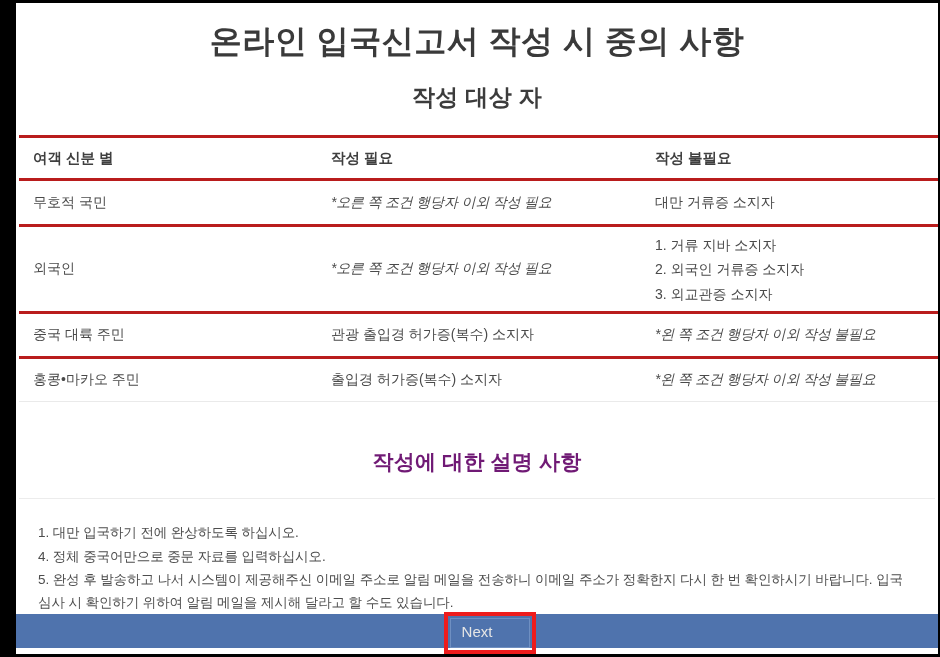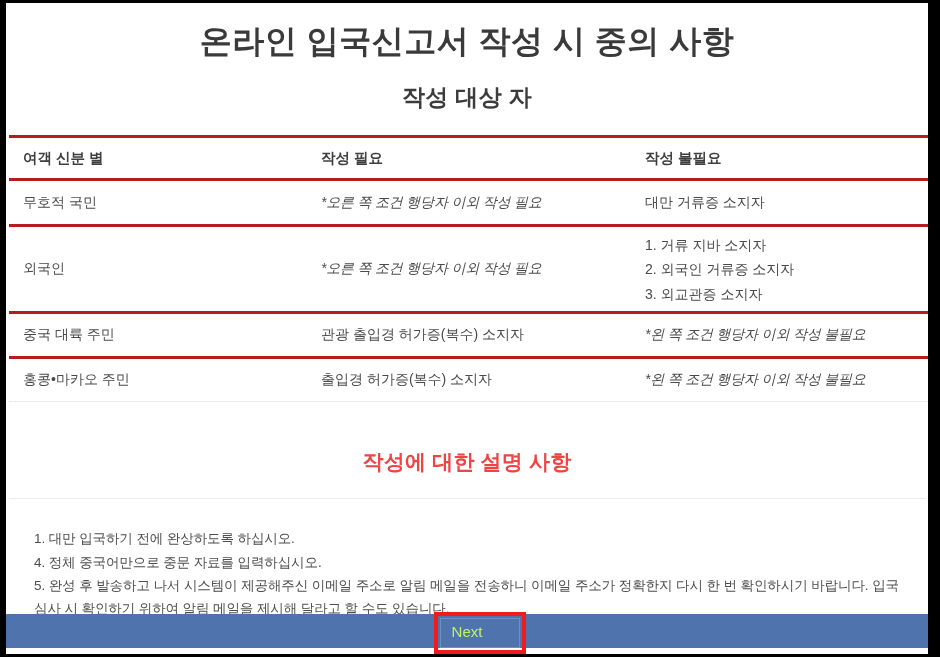--- a/index.html
+++ b/index.html
@@ -14,21 +14,21 @@
     position: relative;
     width: 940px;
     height: 657px;
     background: #000000;
     overflow: hidden;
     box-sizing: border-box;
   }
   
   #page {
     position: absolute;
-    left: 6px;
+    left: 16px;
     top: 3px;
     width: 922px;
     height: 651px;
     background: #ffffff;
     overflow: hidden;
   }
 
   
   .main-title {
     text-align: center;
@@ -95,32 +95,32 @@
     list-style: none;
     line-height: 1.75;
   }
   .numlist li { font-size: 14px; color: #4a4a4a; }
 
   
   .expl-head {
     text-align: center;
     font-size: 21px;
     font-weight: 700;
-    color: #ef4444;
+    color: #701a75;
     margin: 0;
     padding-top: 46px;
     letter-spacing: 0.2px;
   }
   .divider {
     height: 1px;
     background: #ececec;
     margin: 22px 3px 0 3px;
   }
   .expl-list {
-    margin: 14px;
+    margin: 8px;
     padding: 14px 14px 0 14px;
     list-style: none;
   }
   .expl-list li {
     font-size: 13.5px;
     color: #4d4d4d;
     line-height: 1.72;
     letter-spacing: -0.1px;
   }
   .divider-bottom {
@@ -138,21 +138,21 @@
     height: 34px;
     background: #4f73ad;
     display: flex;
     align-items: center;
     justify-content: center;
   }
   .next-btn {
     position: relative;
     min-width: 74px;
     text-align: center;
-    color: #bef264;
+    color: #e5e5e5;
     font-size: 15px;
     font-weight: 400;
     padding: 2px 18px;
     cursor: pointer;
     background: transparent;
     border: none;
     font-family: inherit;
   }
   .red-highlight {
     position: absolute;

